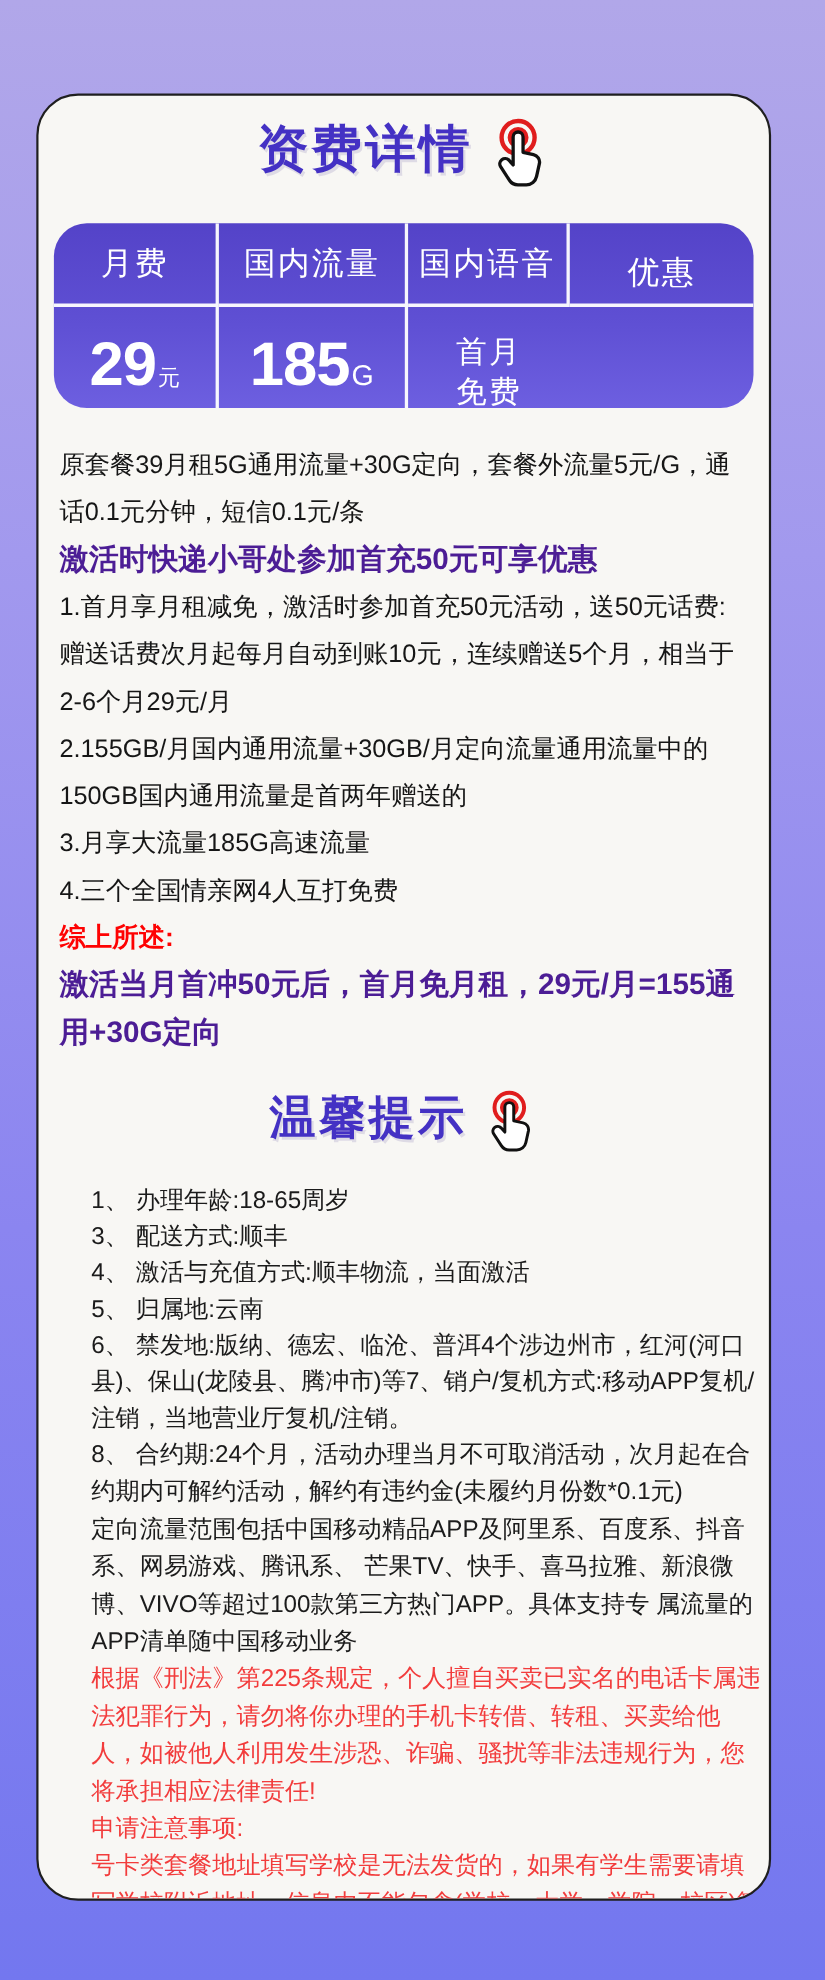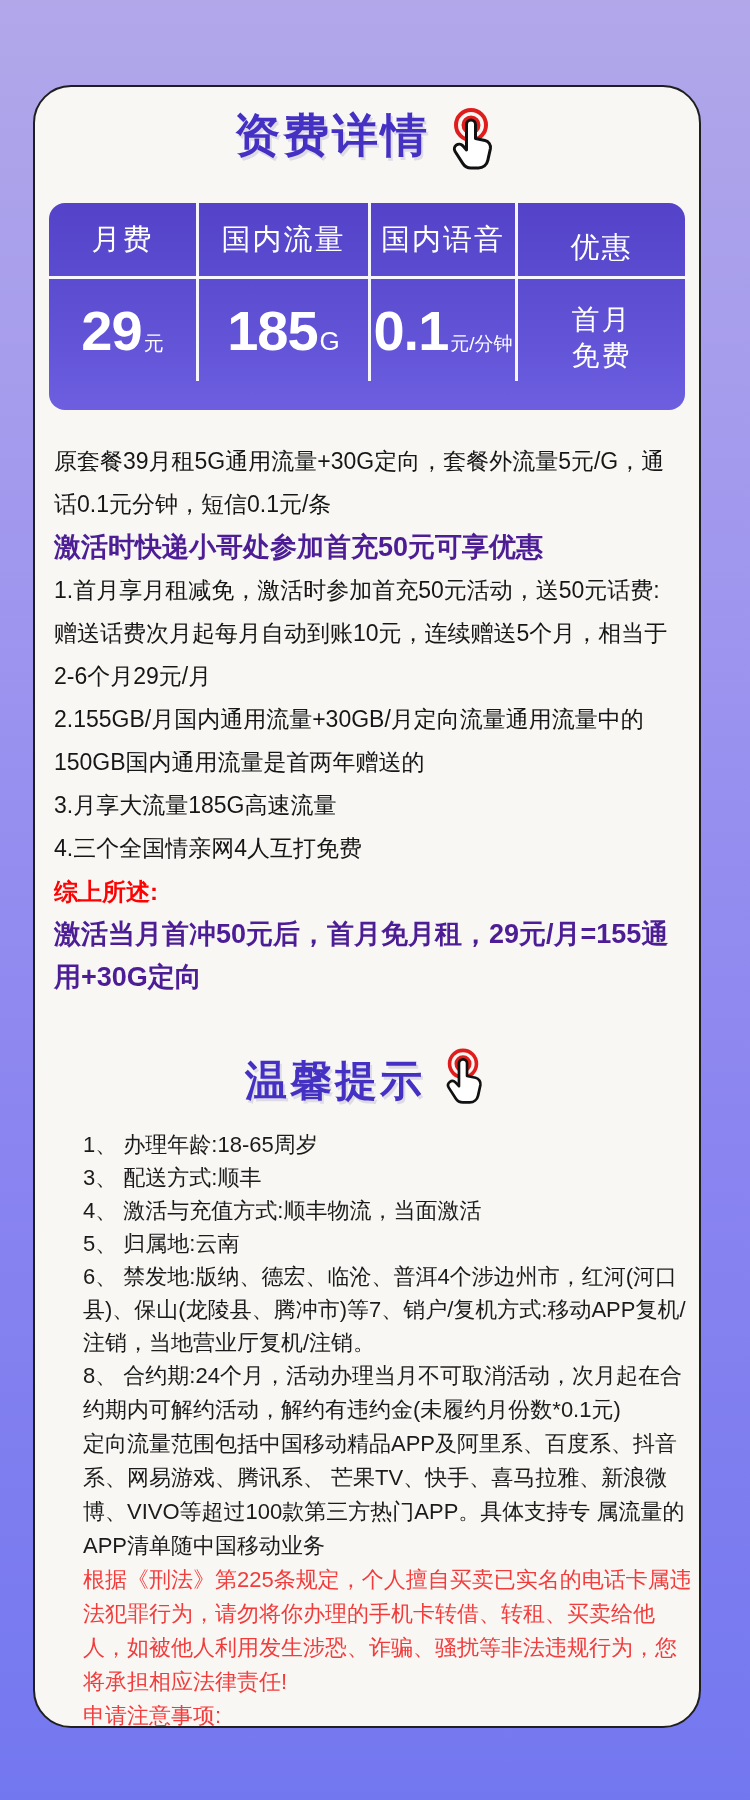--- a/index.html
+++ b/index.html
@@ -22,23 +22,23 @@
   .sec-title .ttl{
     font-weight:900;color:#4431c4;letter-spacing:3px;
     text-shadow:2px 3px 0 rgba(40,20,120,0.12);
     line-height:1.15;
   }
   .ttl-big{font-size:46px;}
   .ttl-mid{font-size:42px;}
   .tapicon{width:58px;height:72px;flex:0 0 auto;margin-top:-2px;}
   
   .plan-table{
-    margin:24px auto 0 auto;width:636px;height:207px;
+    margin:24px auto 0 auto;width:636px;height:168px;
     background:linear-gradient(180deg,#5443c8 0%,#5f50d4 55%,#6d5fe0 100%);
-    border-radius:16px;display:grid;
+    border-radius:30px;display:grid;
     grid-template-columns:150px 172px 147px 167px;
     grid-template-rows:76px 102px;
     color:#fff;overflow:hidden;
   }
   .pt-cell{
     display:flex;align-items:center;justify-content:center;
     box-sizing:border-box;border-right:3px solid rgba(255,255,255,0.95);
   }
   .pt-cell.last{border-right:none;margin-top:16px;}
   .pt-head{font-size:29px;font-weight:500;border-bottom:3px solid rgba(255,255,255,0.95);letter-spacing:2px;}
@@ -85,46 +85,40 @@
         <span class="big-num">29</span>
         <span class="unit">元</span>
       </span>
     </div>
     <div class="pt-cell pt-val">
       <span class="num-wrap">
         <span class="big-num">185</span>
         <span class="unit" style="font-size:26px;">G</span>
       </span>
     </div>
-    <div class="pt-cell pt-val">
-      <span class="num-wrap">
-        <span class="big-num">0.1</span>
-        <span class="unit" style="font-size:19px;">元/分钟</span>
-      </span>
-    </div>
     <div class="pt-cell pt-val last">
       <div class="two-line">
         <div>首月</div>
         <div>免费</div>
       </div>
     </div>
   </div>
 
   <div class="content">
     <p class="body-text">原套餐39月租5G通用流量+30G定向，套餐外流量5元/G，通话0.1元分钟，短信0.1元/条</p>
     <p class="red-bold">激活时快递小哥处参加首充50元可享优惠</p>
     <p class="body-text">1.首月享月租减免，激活时参加首充50元活动，送50元话费:赠送话费次月起每月自动到账10元，连续赠送5个月，相当于2-6个月29元/月</p>
     <p class="body-text">2.155GB/月国内通用流量+30GB/月定向流量通用流量中的150GB国内通用流量是首两年赠送的</p>
     <p class="body-text">3.月享大流量185G高速流量</p>
     <p class="body-text">4.三个全国情亲网4人互打免费</p>
     <p class="red-label">综上所述:</p>
     <p class="red-bold">激活当月首冲50元后，首月免月租，29元/月=155通用+30G定向</p>
   </div>
 
-  <div class="sec-title" style="margin-top:47px;align-items:center;">
+  <div class="sec-title" style="margin-top:32px;">
     <span class="ttl ttl-mid">温馨提示</span>
     <svg class="tapicon" style="width:52px;height:66px;" viewBox="0 0 58 72">
       <circle cx="29" cy="18" r="15" fill="none" stroke="#e01d1d" stroke-width="4"></circle>
       <circle cx="29" cy="18" r="7.5" fill="none" stroke="#e01d1d" stroke-width="4"></circle>
       <path d="M24.5 40 V17.5 a4.5 4.5 0 0 1 9 0 v14 l9.5 2 a7 7 0 0 1 5.4 8.1 l-2.6 11.8 a9.5 9.5 0 0 1 -9.3 7.6 h-7.6 a9.5 9.5 0 0 1 -8 -4.4 l-7.8 -12.1 a4.8 4.8 0 0 1 7.5 -5.9 l3.9 4.3 z" fill="#ffffff" stroke="#111" stroke-width="3" stroke-linejoin="round"></path>
     </svg>
   </div>
 
   <div class="tips">
     <p class="tip-line">1、 办理年龄:18-65周岁</p>

